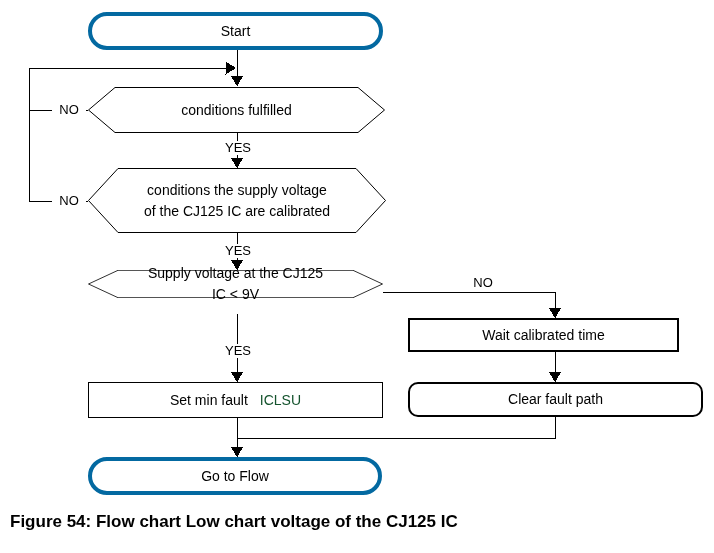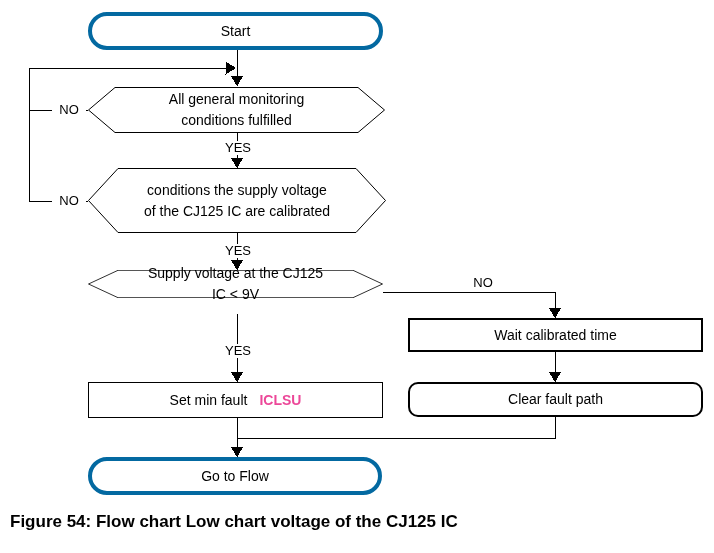--- a/index.html
+++ b/index.html
@@ -52,22 +52,22 @@
   .wire-label {
     position: absolute;
     font-size: 13px;
     line-height: 14px;
     text-align: center;
     background: #ffffff;
     padding: 0 2px;
   }
   .wire-label.no-bg { background: transparent; }
   .fault-code {
-    color: #ec4899;
-    font-weight: bold;
+    color: #14532d;
+    font-weight: normal;
     margin-left: 12px;
   }
   .row-text { display: inline; }
   .caption {
     position: absolute;
     left: 10px;
     top: 512px;
     font-size: 17px;
     font-weight: bold;
     white-space: nowrap;
@@ -106,21 +106,20 @@
 
   <div class="node terminal" style="left:88px; top:12px; width:295px; height:38px;">
     <span>Start</span>
   </div>
 
   <div class="node hex" style="left:88px; top:87px; width:297px; height:46px;">
     <svg class="hex-shape" viewBox="0 0 297 46" preserveAspectRatio="none">
       <polygon points="27,0.5 270,0.5 296.5,23 270,45.5 27,45.5 0.5,23"></polygon>
     </svg>
     <div class="hex-text">
-      <div>All general monitoring</div>
       <div>conditions fulfilled</div>
     </div>
   </div>
 
   <div class="node hex" style="left:88px; top:168px; width:298px; height:65px;">
     <svg class="hex-shape" viewBox="0 0 298 65" preserveAspectRatio="none">
       <polygon points="30,0.5 268,0.5 297.5,32.5 268,64.5 30,64.5 0.5,32.5"></polygon>
     </svg>
     <div class="hex-text">
       <div>conditions the supply voltage</div>
@@ -137,21 +136,21 @@
       <div>IC &lt; 9V</div>
     </div>
   </div>
 
   <div class="node process-thin" style="left:88px; top:382px; width:295px; height:36px;">
     <div>
       <span class="row-text">Set min fault</span><span class="row-text fault-code">ICLSU</span>
     </div>
   </div>
 
-  <div class="node process-heavy" style="left:408px; top:318px; width:295px; height:34px;">
+  <div class="node process-heavy" style="left:408px; top:318px; width:271px; height:34px;">
     <span>Wait calibrated time</span>
   </div>
 
   <div class="node process-heavy" style="left:408px; top:382px; width:295px; height:35px;border-radius:10px;">
     <span>Clear fault path</span>
   </div>
 
   <div class="node terminal" style="left:88px; top:457px; width:294px; height:38px;">
     <span>Go to Flow</span>
   </div>

